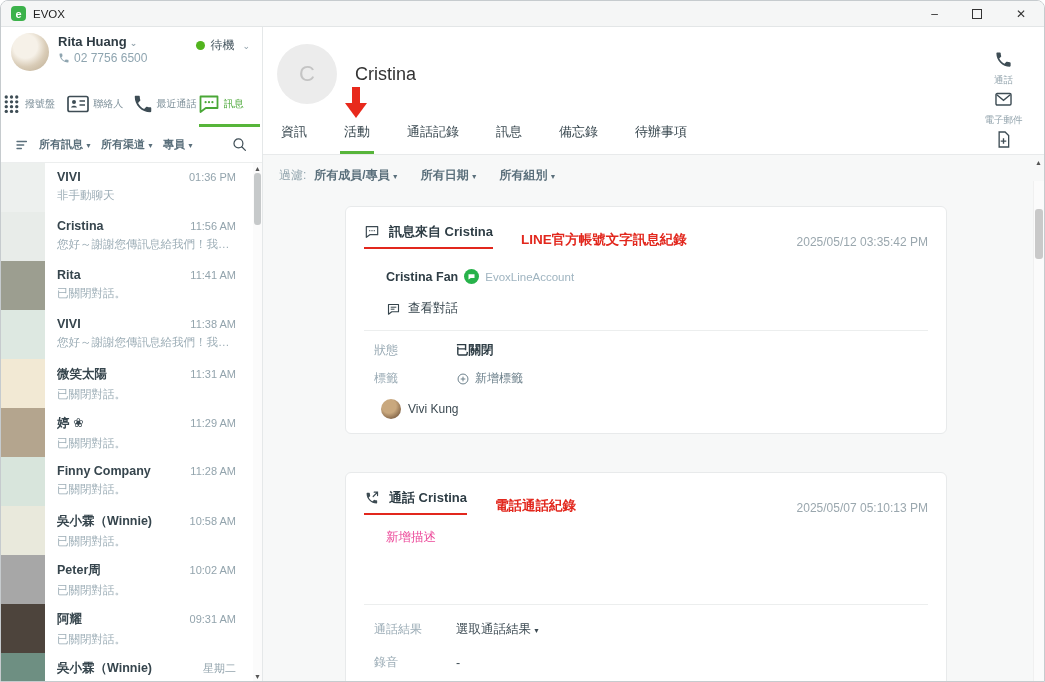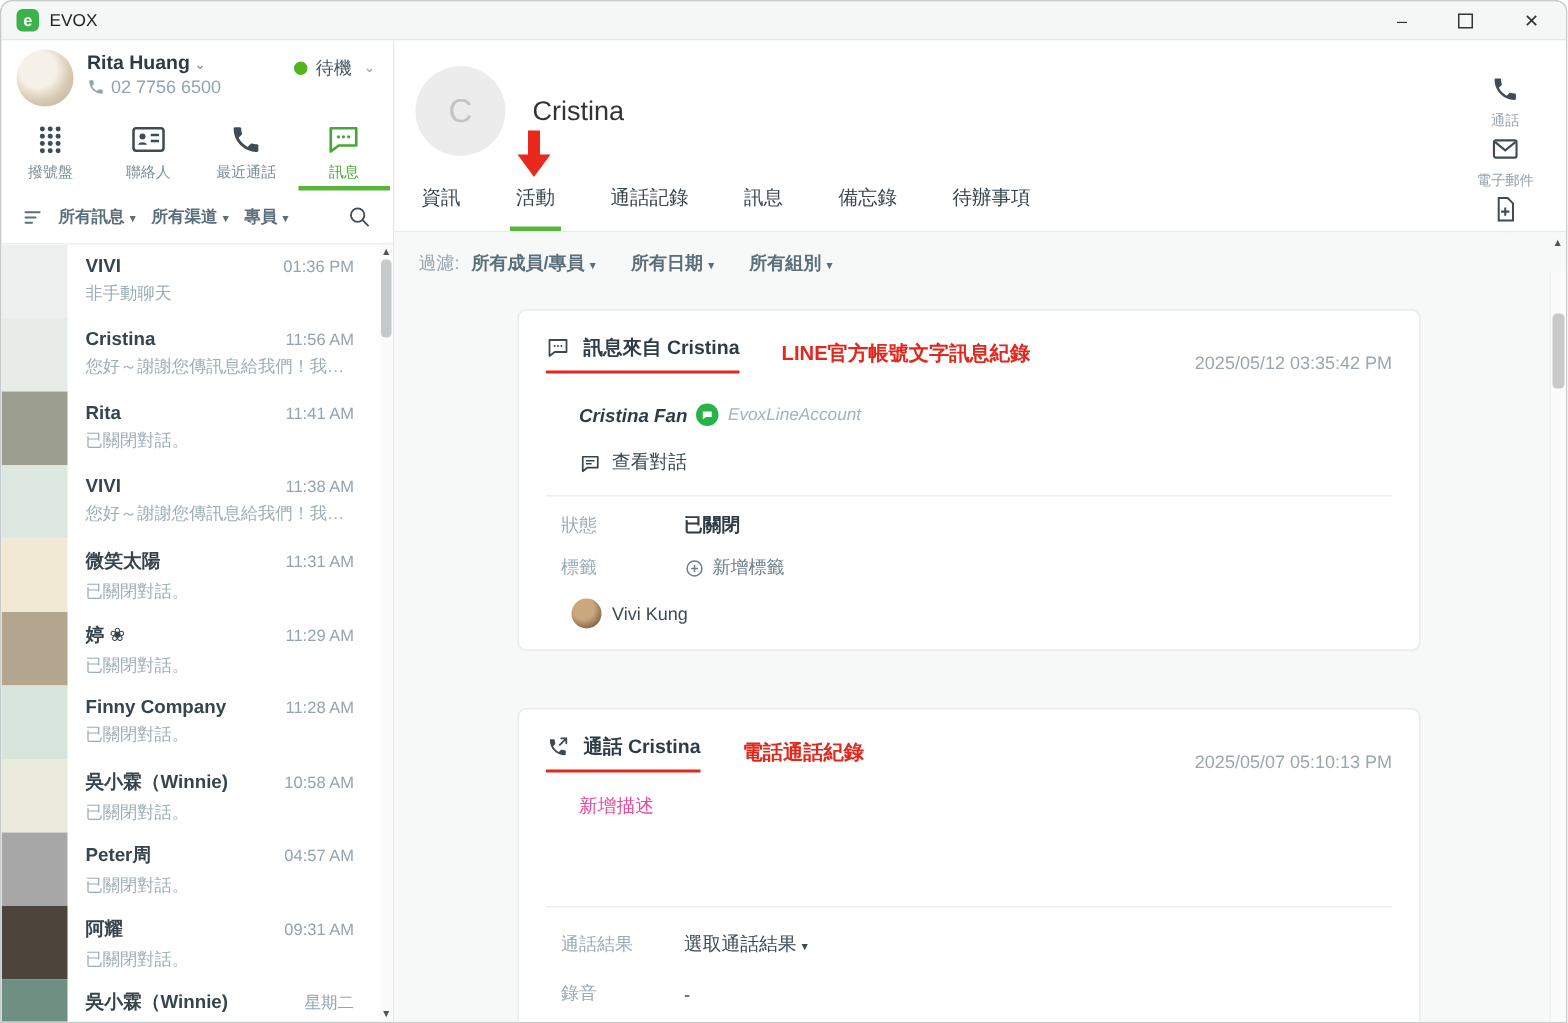--- a/index.html
+++ b/index.html
@@ -22,21 +22,21 @@
   .profile { position:relative; height:46px; padding:6px 12px 0 10px; display:flex; }
   .avatar-photo { width:38px; height:38px; border-radius:50%; background:radial-gradient(circle at 38% 35%, #f6f1e8 0 35%, #d9ccb7 60%, #b9a98f 100%); flex:none; }
   .profile-info { margin-left:9px; padding-top:1px; }
   .profile-name { font-size:13px; font-weight:bold; color:#2e3b43; }
   .chev { color:#8fa0aa; font-size:9px; margin-left:3px; }
   .profile-phone { display:flex; align-items:center; gap:4px; font-size:12px; color:#8fa5b0; margin-top:2px; }
   .status { position:absolute; right:12px; top:10px; display:flex; align-items:center; gap:5px; font-size:12px; color:#4a5a63; }
   .status-dot { width:9px; height:9px; border-radius:50%; background:#52b41e; }
 
   .nav { display:flex; height:50px; margin-top:4px; }
-  .nav-item { flex:1; display:flex; flex-direction:column; align-items:center; justify-content:flex-start; gap:3px; padding-top:4px; position:relative; color:#3e4d55; }
+  .nav-item { flex:1; display:flex; flex-direction:row; align-items:center; justify-content:flex-start; gap:3px; padding-top:4px; position:relative; color:#3e4d55; }
   .nav-label { font-size:10px; color:#7d8f99; }
   .nav-item.active { color:#4aa737; }
   .nav-item.active .nav-label { color:#4aa737; }
   .nav-item.active::after { content:""; position:absolute; left:2px; right:2px; bottom:0; height:3px; background:#57b53a; }
 
   .list-filter { height:36px; display:flex; align-items:center; gap:9px; padding:0 14px; border-bottom:1px solid #eceeee; }
   .lf-dd { font-size:11px; font-weight:bold; color:#5a6f7b; white-space:nowrap; }
   .dd-caret { font-size:7px; color:#5a6f7b; margin-left:2px; }
   .lf-search { margin-left:auto; }
 
@@ -71,26 +71,26 @@
   .content { flex:1; background:#f7f8f8; position:relative; overflow:hidden; }
   .content-filter { display:flex; align-items:center; padding:12px 24px 0 16px; font-size:12px; }
   .cf-label { color:#93a5ae; margin-right:8px; }
   .cf-dd { font-weight:bold; color:#5a6f7b; margin-right:22px; }
   .cf-right { margin-left:auto; display:flex; align-items:center; gap:12px; }
   .cf-updated { color:#93a5ae; }
   .cf-refresh { display:flex; align-items:center; gap:4px; font-weight:bold; color:#4a5a63; }
 
   .cards { margin-top:22px; }
   .card { width:602px; margin:0 0 38px 82px; background:#fff; border:1px solid #e8eaeb; border-radius:6px; padding:15px 18px 14px; }
-  .card-header { display:flex; align-items:center; }
+  .card-header { display:flex; align-items:flex-end; }
   .card-title-group { display:inline-flex; align-items:center; gap:9px; padding-bottom:6px; border-bottom:2.5px solid #e2271d; }
   .card-title { font-size:13px; font-weight:bold; color:#2e3d45; white-space:nowrap; }
   .annotation { font-size:13.5px; font-weight:bold; color:#e2271d; margin-left:28px; white-space:nowrap; }
   .card-time { margin-left:auto; font-size:12px; color:#9aa7ae; white-space:nowrap;margin-top:13px; }
-  .contact-line { display:flex; align-items:center; gap:6px; margin:20px 0 0 22px;font-style:italic; }
+  .contact-line { display:flex; align-items:center; gap:6px; margin:20px 0 0 22px; }
   .cl-name { font-size:12.5px; font-weight:bold; color:#2e3d45; }
   .line-badge { width:15px; height:15px; border-radius:50%; background:#27b24a; display:inline-flex; align-items:center; justify-content:center; }
   .cl-account { font-size:11.5px; color:#9fb4c0; }
   .view-link { display:flex; align-items:flex-end; gap:7px; margin:16px 0 0 22px; font-size:12.5px; color:#35444c; }
   .card-divider { height:1px; background:#eceeee; margin-top:13px; }
   .frow { display:flex; align-items:center; padding-left:10px; margin-top:11px; }
   .flabel { width:82px; font-size:12px; color:#9aabb5; flex:none; }
   .fvalue { font-size:12.5px; color:#3c4a52; }
   .fvalue.bold { font-weight:bold; color:#2e3d45; }
   .tag-add { display:flex; align-items:center; gap:5px; font-size:12px; color:#6b7f8a; }
@@ -278,21 +278,21 @@
               <span class="chat-name">吳小霖（Winnie)</span>
               <span class="chat-time">10:58 AM</span>
             </div>
             <div class="chat-preview">已關閉對話。</div>
           </div>
 
           <div class="chat-item">
             <div class="chat-avatar" style="background: rgb(167, 167, 167);"></div>
             <div class="chat-top">
               <span class="chat-name">Peter周</span>
-              <span class="chat-time">04:57 AM</span>
+              <span class="chat-time">10:02 AM</span>
             </div>
             <div class="chat-preview">已關閉對話。</div>
           </div>
 
           <div class="chat-item">
             <div class="chat-avatar" style="background: rgb(77, 68, 60);"></div>
             <div class="chat-top">
               <span class="chat-name">阿耀</span>
               <span class="chat-time">09:31 AM</span>
             </div>

